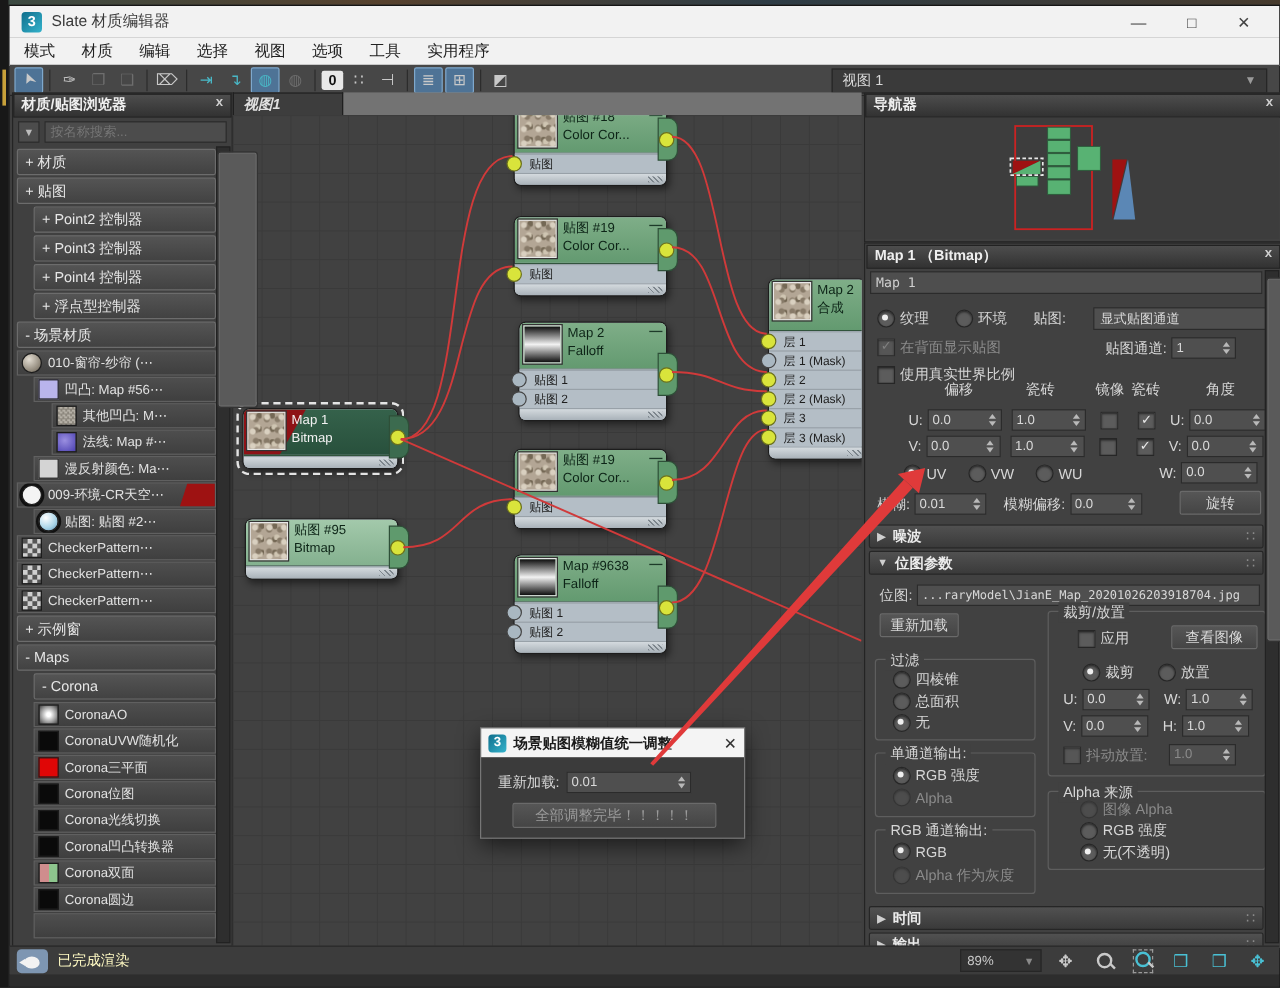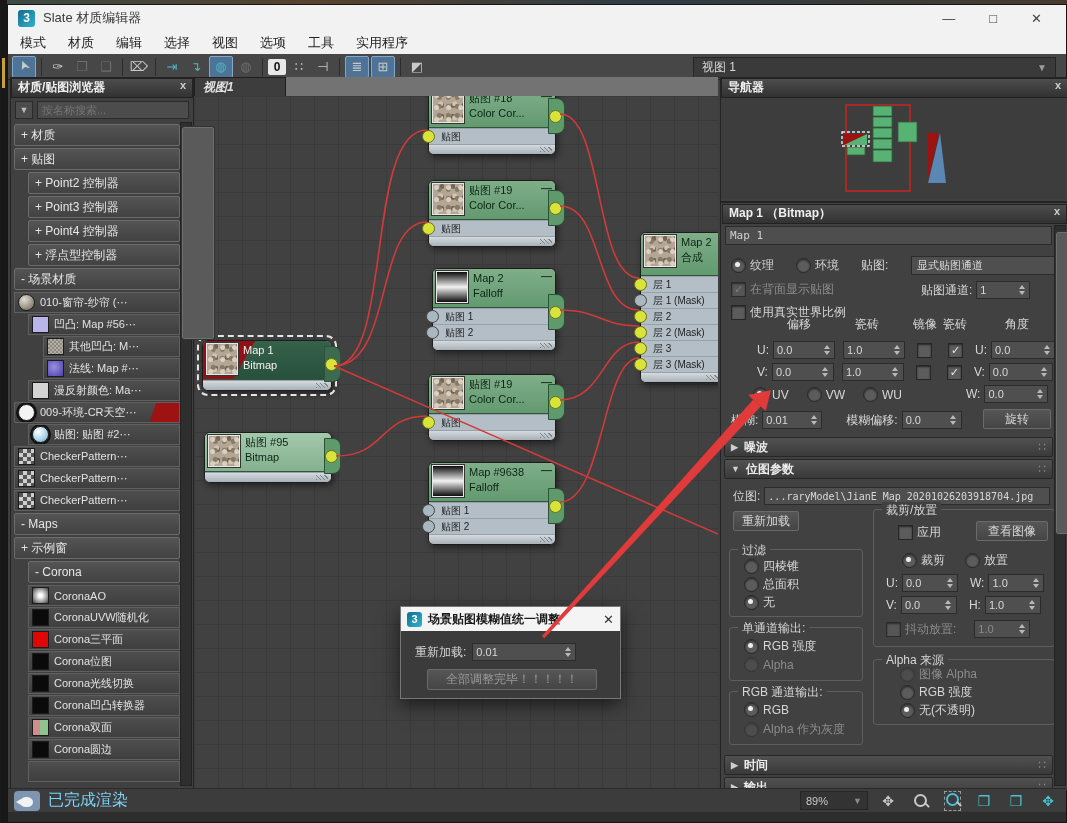--- a/index.html
+++ b/index.html
@@ -104,21 +104,21 @@
   .rbar .grip{margin-left:auto;color:#8a8a8a;font-weight:normal;}
   .grp{position:absolute;border:1px solid #5e5e5e;border-radius:3px;}
   .glabel{position:absolute;top:-8px;left:8px;background:#414141;padding:0 4px;font-size:12px;color:#d6d6d6;}
   .rsb{position:absolute;right:2px;top:22px;bottom:4px;width:10px;background:#2e2e2e;border:1px solid #222;}
   
   .statusbar{position:absolute;left:0;right:0;bottom:10px;height:23px;background:#3c3c3c;border-top:1px solid #2a2a2a;display:flex;align-items:center;padding:0 6px;gap:8px;}
   .bottomedge{position:absolute;left:0;right:0;bottom:0;height:10px;background:#2d2d2d;}
   .teapot{width:26px;height:20px;background:#7e96b2;border-radius:4px;position:relative;}
   .teapot::before{content:"";position:absolute;left:6px;top:6px;width:13px;height:10px;background:#f2f2f2;border-radius:50% 50% 45% 45%;}
   .teapot::after{content:"";position:absolute;left:2px;top:8px;border-top:3px solid transparent;border-bottom:3px solid transparent;border-right:5px solid #f2f2f2;}
-  .stext{color:#7dd3fc;font-size:16px;}
+  .stext{color:#fef9c3;font-size:12px;}
   .zoomsel{margin-left:auto;width:56px;height:17px;background:#333;border:1px solid #262626;color:#c9c9c9;font-size:11px;display:flex;align-items:center;padding:0 5px;}
   .zoomsel i{margin-left:auto;font-style:normal;font-size:9px;color:#8a8a8a;}
   .sicon{width:24px;height:20px;display:flex;align-items:center;justify-content:center;color:#c9c9c9;font-size:14px;}
   .sicon.teal{color:#49c0d4;}
   .mag{width:9px;height:9px;border:2px solid #c9c9c9;border-radius:50%;position:relative;display:inline-block;}
   .mag::after{content:"";position:absolute;left:8px;top:8px;width:6px;height:2px;background:#c9c9c9;transform:rotate(45deg);}
   .mag.teal{border-color:#49c0d4;}
   .dashedbox{border:1px dashed #9a9a9a;padding:1px;}
   
   .dialog{position:absolute;left:400px;top:606px;width:219px;height:91px;background:#3b3b3b;border:1px solid #777;box-shadow:0 6px 18px rgba(0,0,0,.6);z-index:65;}
@@ -239,22 +239,22 @@
           <span>CheckerPattern⋯</span>
         </div>
       <div class="mrow">
           <span class="sw sw-chk"></span>
           <span>CheckerPattern⋯</span>
         </div>
       <div class="mrow">
           <span class="sw sw-chk"></span>
           <span>CheckerPattern⋯</span>
         </div>
+      <div class="grow">+ 示例窗</div>
       <div class="grow">- Maps</div>
-      <div class="grow">+ 示例窗</div>
       <div class="grow i1">- Corona</div>
       <div class="mrow i1">
           <span class="sw sw-ao"></span>
           <span>CoronaAO</span>
         </div>
       <div class="mrow i1">
           <span class="sw sw-black"></span>
           <span>CoronaUVW随机化</span>
         </div>
       <div class="mrow i1">
@@ -594,21 +594,21 @@
           <span class="v">0.0</span>
           <b class="ud"></b>
         </span>
     </div>
     <div class="row" style="left:10px;top:208px">
       <span class="lbl">模糊:</span>
       <span class="fld" style="width:52px">
           <span class="v">0.01</span>
           <b class="ud"></b>
         </span>
-      <span class="lbl" style="margin-left:20px">模糊偏移:</span>
+      <span class="lbl" style="margin-left:10px">模糊偏移:</span>
       <span class="fld" style="width:52px">
           <span class="v">0.0</span>
           <b class="ud"></b>
         </span>
     </div>
     <div class="btn" style="position:absolute;left:262px;top:206px;width:66px;height:18px">旋转</div>
 
     <div class="rbar" style="top:234px">
         <span class="tri">▶</span>
         <span>噪波</span>

